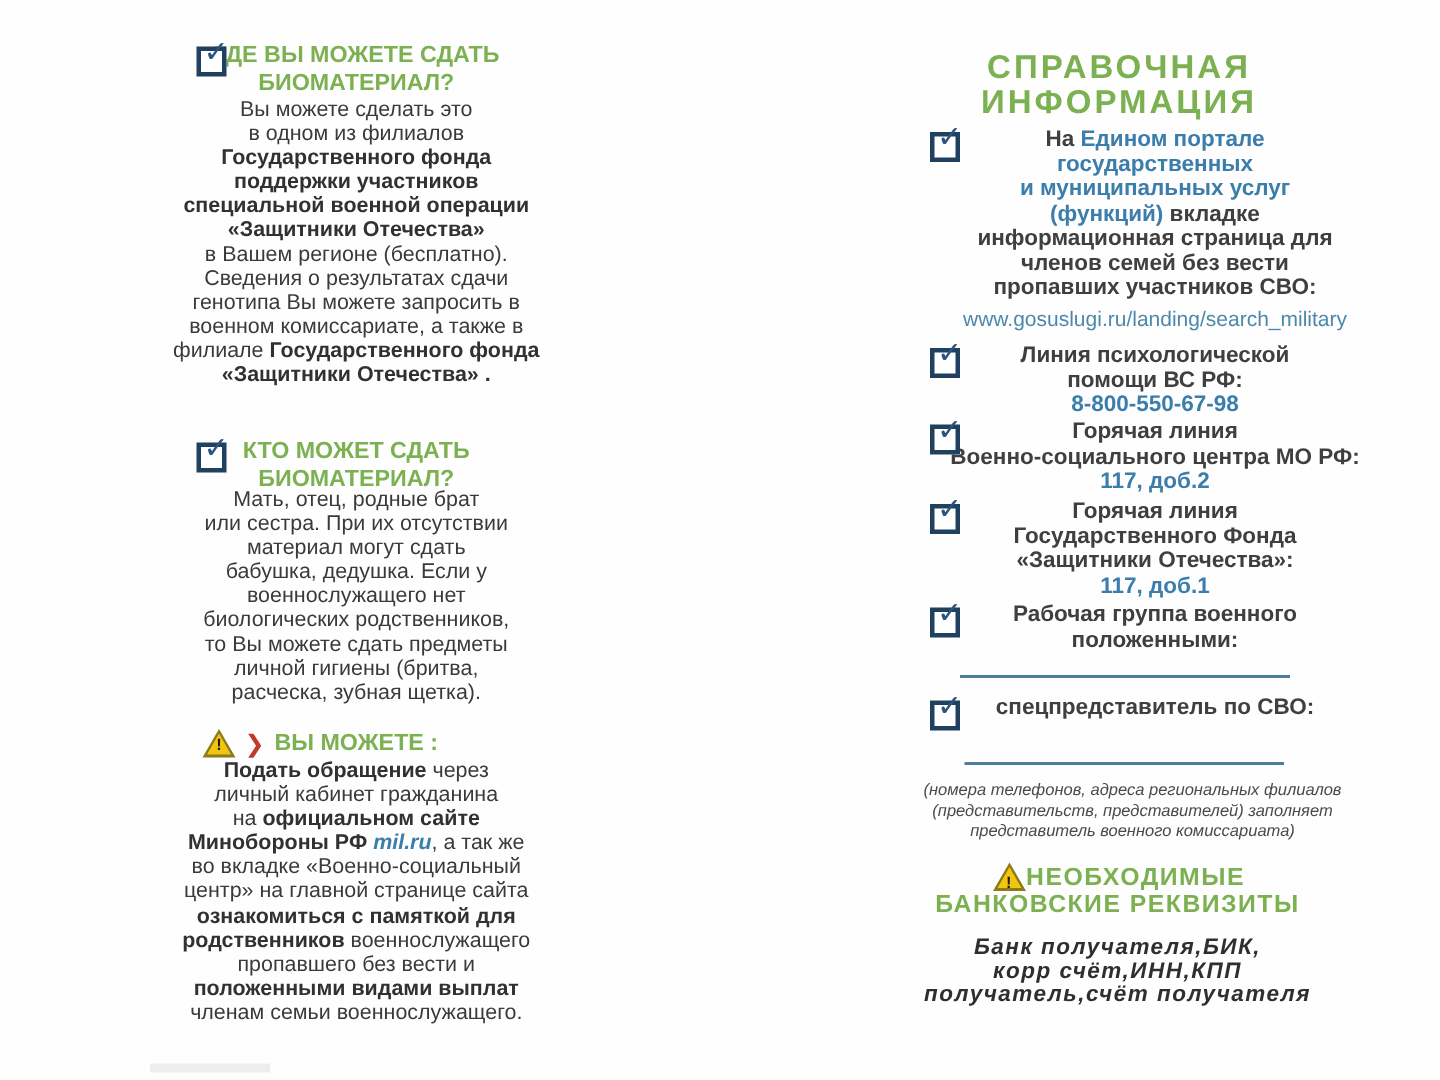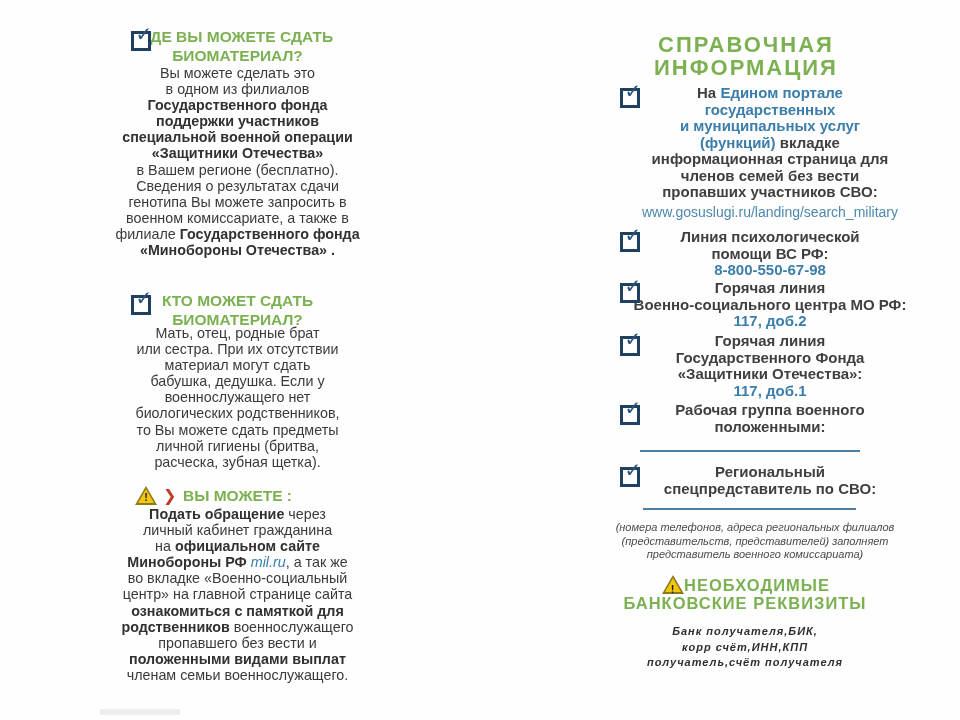--- a/index.html
+++ b/index.html
@@ -6,40 +6,40 @@
   .page{
     position:relative;width:960px;height:720px;margin:0 auto;
     background:#fefefe;overflow:hidden;
     font-family:"Liberation Sans","DejaVu Sans",sans-serif;
     color:#3a3a3a;
   }
   
   .tl{white-space:nowrap;}
   .em{font-weight:700;color:#313131;}
   .link{color:#3b7dab;}
-  .link-em{color:#3b7dab;font-weight:400;font-style:italic;}
+  .link-em{color:#3b7dab;font-weight:700;font-style:italic;}
 
   
   .lc{position:absolute;left:70px;width:335px;text-align:center;}
   .lc .h{font-size:15.5px;line-height:19px;font-weight:700;color:#7cb152;}
   .lc.body .tl{font-size:14.3px;line-height:16.1px;}
 
   
   .rc-h{position:absolute;left:600px;width:292px;text-align:center;
         color:#7cb152;font-weight:700;font-size:22px;letter-spacing:2px;line-height:23px;}
   .rc-item{position:absolute;left:600px;width:340px;text-align:center;}
   .rc-text .tl{font-size:15px;line-height:16.5px;font-weight:700;color:#3f3f3f;}
   .url{font-size:14px;line-height:16px;color:#4d88ab;margin-top:3px;font-weight:400;}
   .rule{position:absolute;height:0;border-top:2px solid #4d7f9d;}
   .note{position:absolute;left:605px;width:300px;text-align:center;
         font-style:italic;font-size:11px;line-height:13.5px;color:#4a4a4a;}
   .bank-h{position:absolute;left:600px;width:290px;text-align:center;
         color:#7cb152;font-weight:700;font-size:16.5px;letter-spacing:1px;line-height:18px;}
   .bank-text{position:absolute;left:600px;width:290px;text-align:center;
-        font-style:italic;font-weight:700;font-size:11px;letter-spacing:1px;
+        font-style:italic;font-weight:700;font-size:15px;letter-spacing:1px;
         line-height:15.5px;color:#2f2f2f;}
 
   
   .cb{position:absolute;width:14px;height:14px;border:3px solid #20405f;background:#fff;}
   .cb .tick{
     position:absolute;left:1px;top:-10px;width:18px;
     font-family:"DejaVu Sans",sans-serif;font-style:normal;
     font-size:20px;line-height:21px;font-weight:700;color:#2a5580;
   }
   
@@ -76,21 +76,21 @@
       <div class="tl"><span>в одном из филиалов</span></div>
       <div class="tl"><span class="em">Государственного фонда</span></div>
       <div class="tl"><span class="em">поддержки участников</span></div>
       <div class="tl"><span class="em">специальной военной операции</span></div>
       <div class="tl"><span class="em">«Защитники Отечества»</span></div>
       <div class="tl"><span>в Вашем регионе (бесплатно).</span></div>
       <div class="tl"><span>Сведения о результатах  сдачи</span></div>
       <div class="tl"><span>генотипа Вы можете запросить в</span></div>
       <div class="tl"><span>военном комиссариате, а также в</span></div>
       <div class="tl"><span>филиале </span><span class="em">Государственного фонда</span></div>
-      <div class="tl"><span class="em">«Минобороны Отечества» .</span></div>
+      <div class="tl"><span class="em">«Защитники Отечества» .</span></div>
     </section>
 
   <section class="lc" style="top:291px">
     <span class="cb" style="left:61px;top:4px">
         <i class="tick">✓</i>
       </span>
     <div class="h">
       <div>КТО МОЖЕТ СДАТЬ</div>
       <div>БИОМАТЕРИАЛ?</div>
     </div>
@@ -192,21 +192,20 @@
         <div class="tl"><span>положенными:</span></div>
       </div>
   </section>
   <div class="rule" style="top:450px;left:640px;width:220px"></div>
 
   <section class="rc-item" style="top:464px">
     <span class="cb" style="left:20px;top:3px">
         <i class="tick">✓</i>
       </span>
     <div class="rc-text">
-        <div class="tl"><span>Региональный</span></div>
         <div class="tl"><span>спецпредставитель по СВО:</span></div>
       </div>
   </section>
   <div class="rule" style="top:508px;left:643px;width:213px"></div>
 
   <section class="note" style="top:521px">
       <div class="tl"><span>(номера телефонов, адреса региональных филиалов</span></div>
       <div class="tl"><span>(представительств, представителей) заполняет</span></div>
       <div class="tl"><span>представитель военного комиссариата)</span></div>
     </section>

